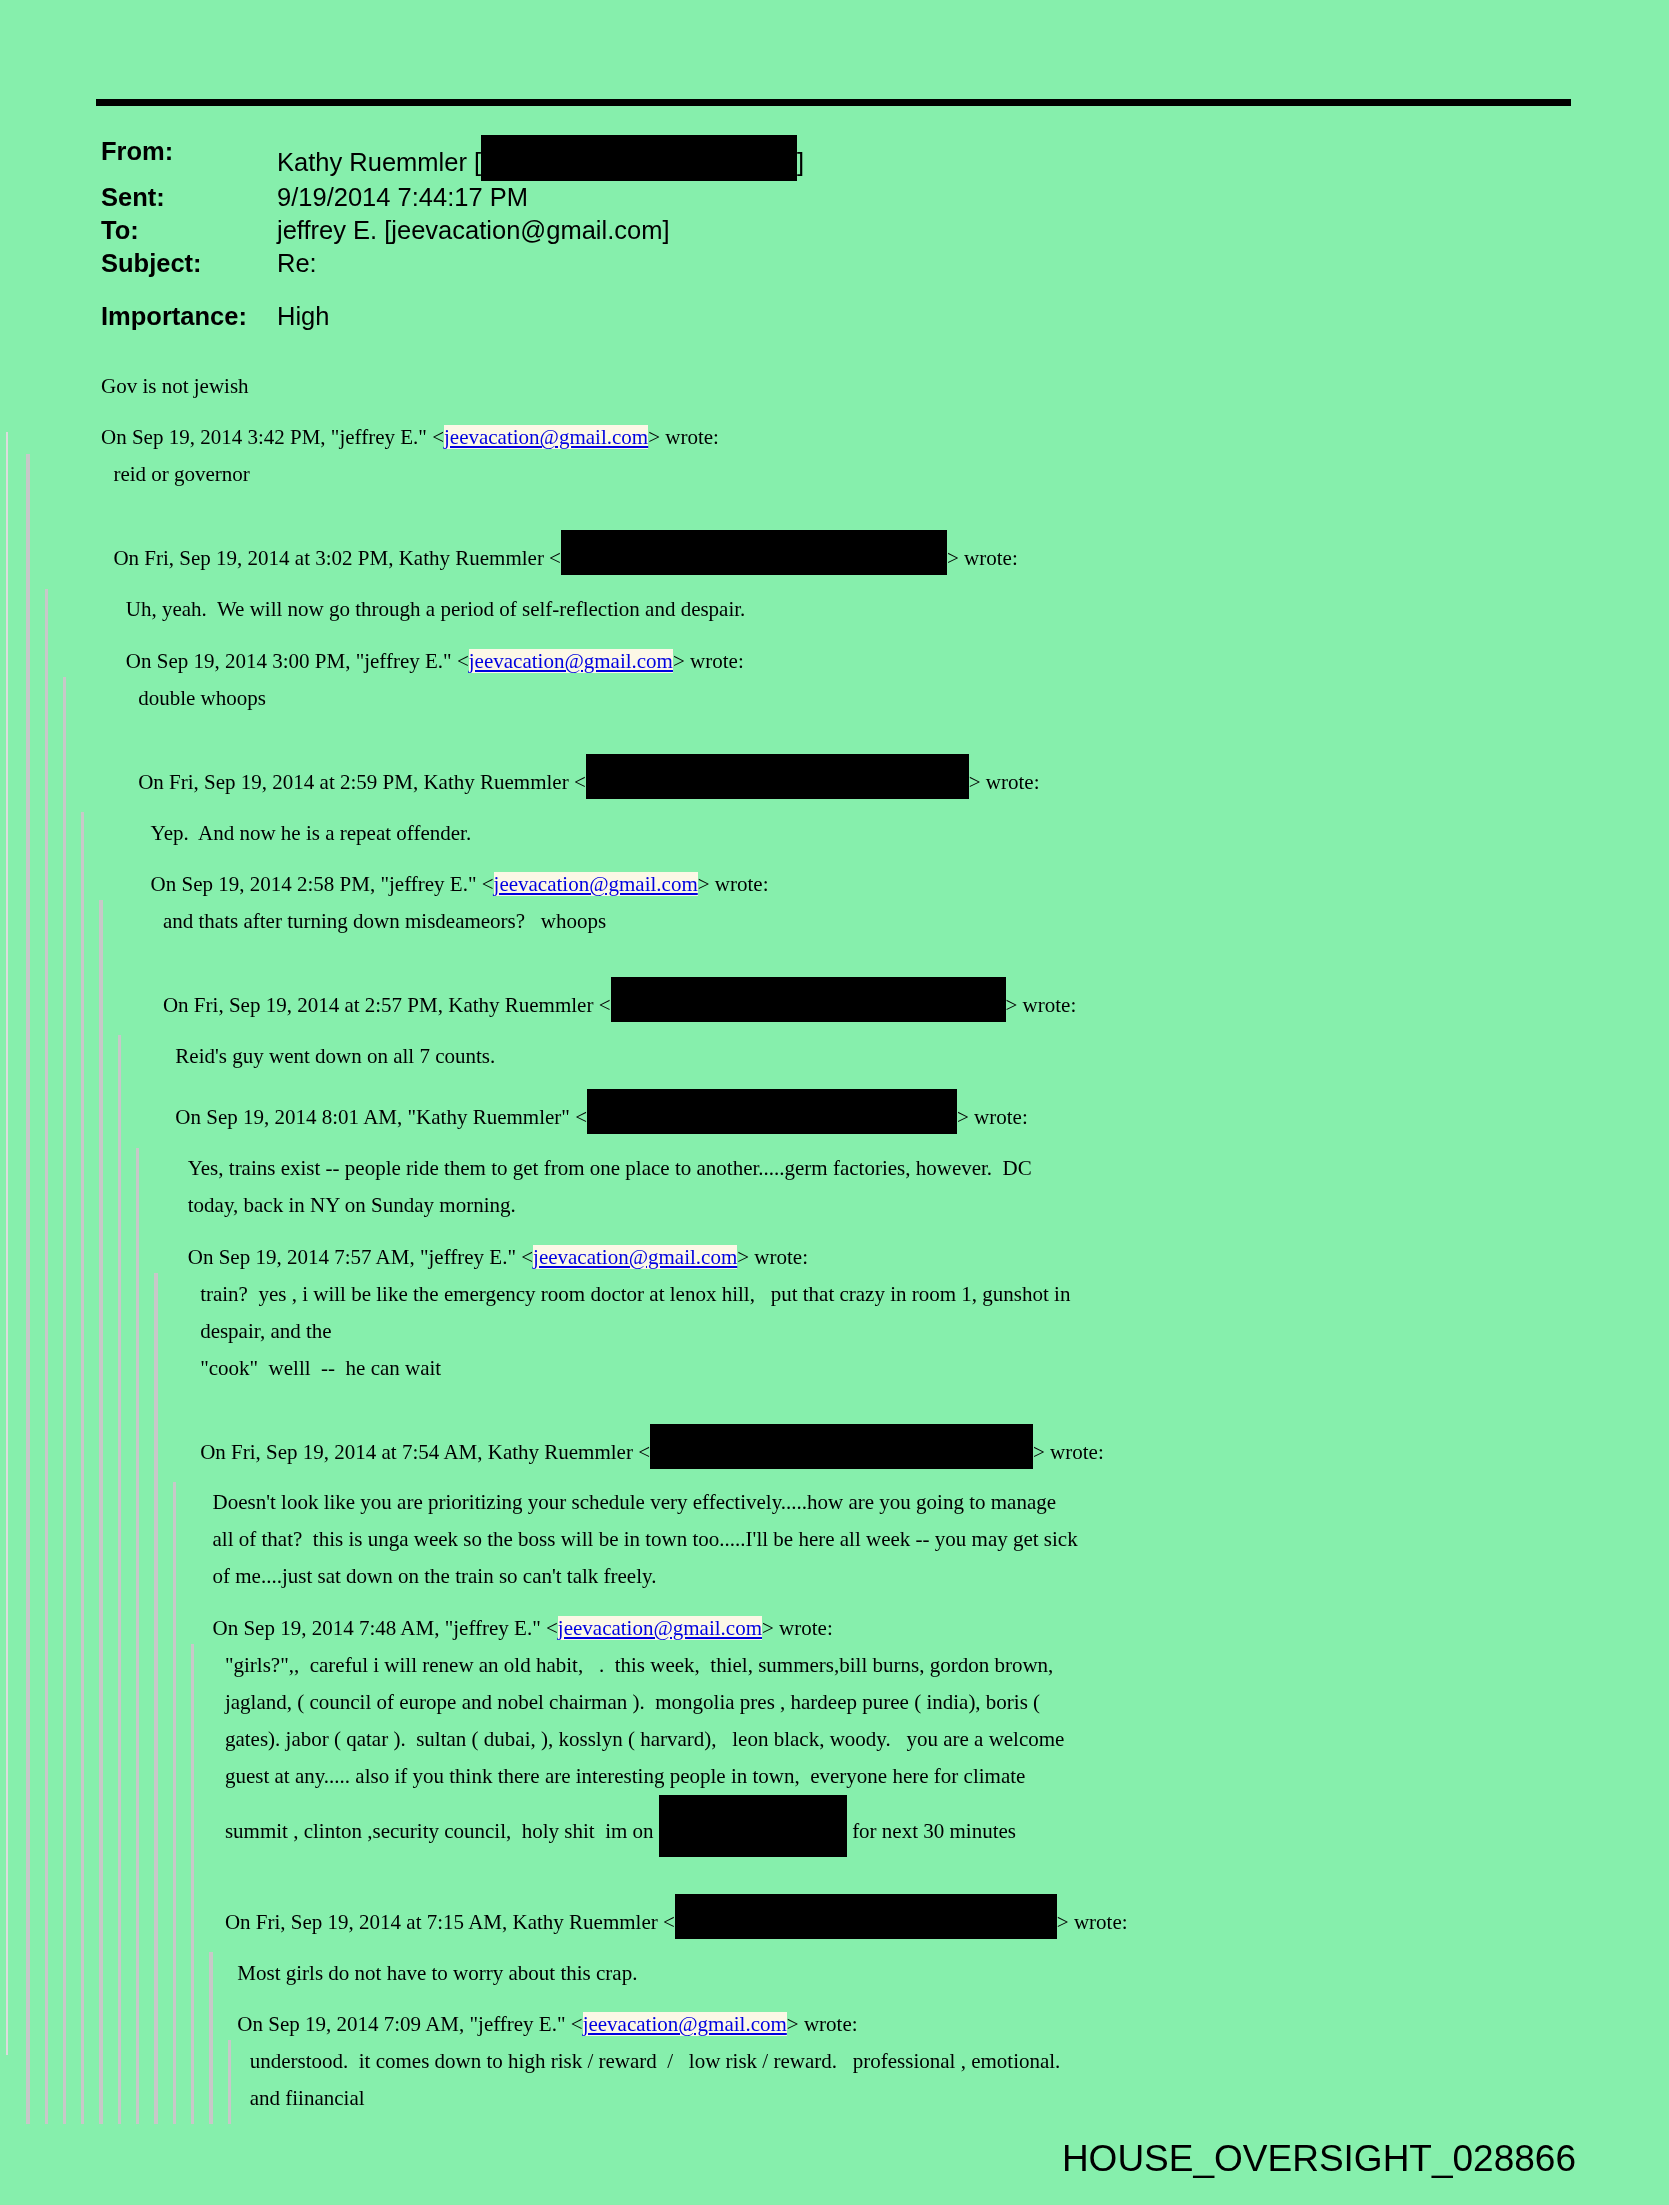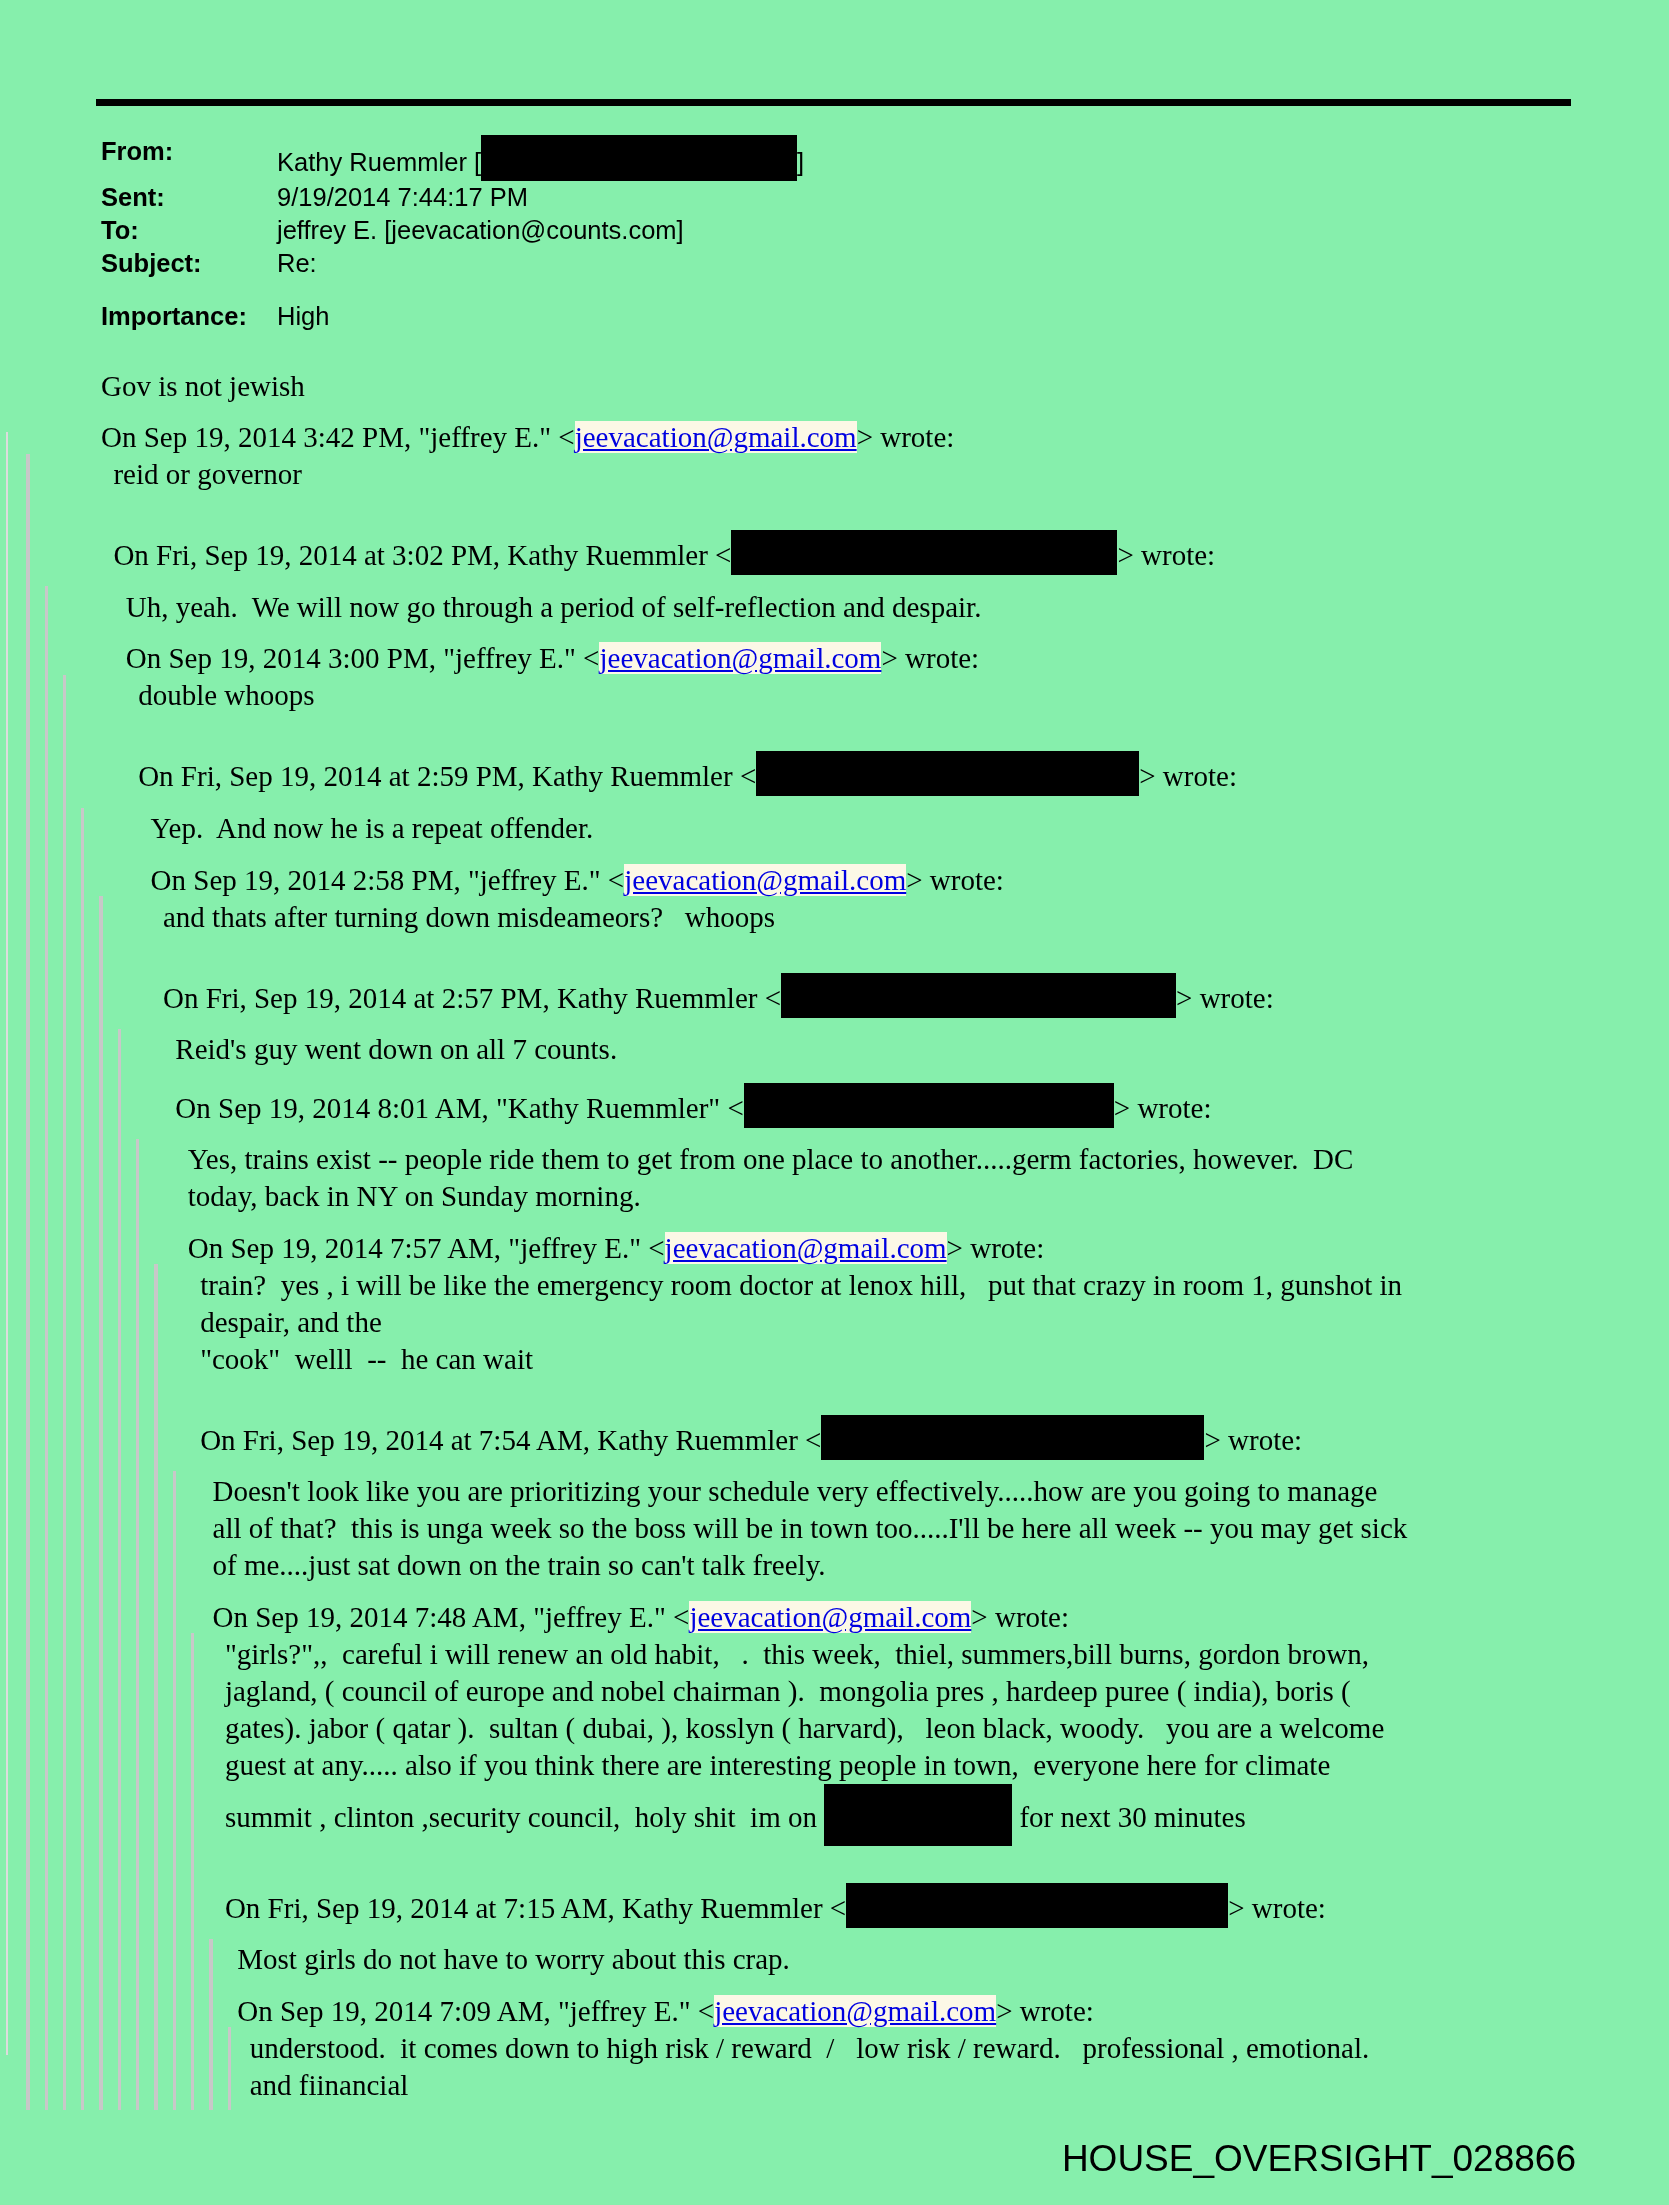--- a/index.html
+++ b/index.html
@@ -9,21 +9,21 @@
   }
   .rule { position:absolute; left:96px; top:99px; width:1475px; height:6.5px; background:#000; }
   .scan-edge { position:absolute; left:5.9px; top:432px; width:2px; height:1623px; background:#dcdcdc; }
 
   .hdr { position:absolute; left:101px; top:135px; font-family:"Liberation Sans", sans-serif; font-size:25.5px; line-height:33px; }
   .hrow { display:flex; }
   .hlabel { width:176px; font-weight:700; }
   .hvalue { white-space:pre; }
   .hrow-importance { margin-top:20px; }
 
-  .content { position:absolute; left:101px; top:368px; right:72px; font-size:29px; line-height:37px; }
+  .content { position:absolute; left:101px; top:368px; right:72px; font-size:21px; line-height:37px; }
   .line, .att { white-space:pre; }
   .att { }
   .gap-large { margin-top:37px; }
   .gap-small { margin-top:14.4px; }
   .att-redacted { margin-bottom:13.7px; }
 
   .q { position:relative; margin-left:12.4px; }
   .q::before {
     content:""; position:absolute; width:3.3px;
     left: calc(5.9px * var(--d) - 93px);
@@ -54,21 +54,21 @@
     <div class="hrow">
       <span class="hlabel">From:</span>
       <span class="hvalue"><span>Kathy Ruemmler [</span><span class="red red-hdr" style="width: 316px;"></span><span>]</span></span>
     </div>
     <div class="hrow">
       <span class="hlabel">Sent:</span>
       <span class="hvalue">9/19/2014 7:44:17 PM</span>
     </div>
     <div class="hrow">
       <span class="hlabel">To:</span>
-      <span class="hvalue">jeffrey E. [jeevacation@counts.com]</span>
+      <span class="hvalue">jeffrey E. [jeevacation@gmail.com]</span>
     </div>
     <div class="hrow">
       <span class="hlabel">Subject:</span>
       <span class="hvalue">Re:</span>
     </div>
     <div class="hrow hrow-importance">
       <span class="hlabel">Importance:</span>
       <span class="hvalue">High</span>
     </div>
   </div>

